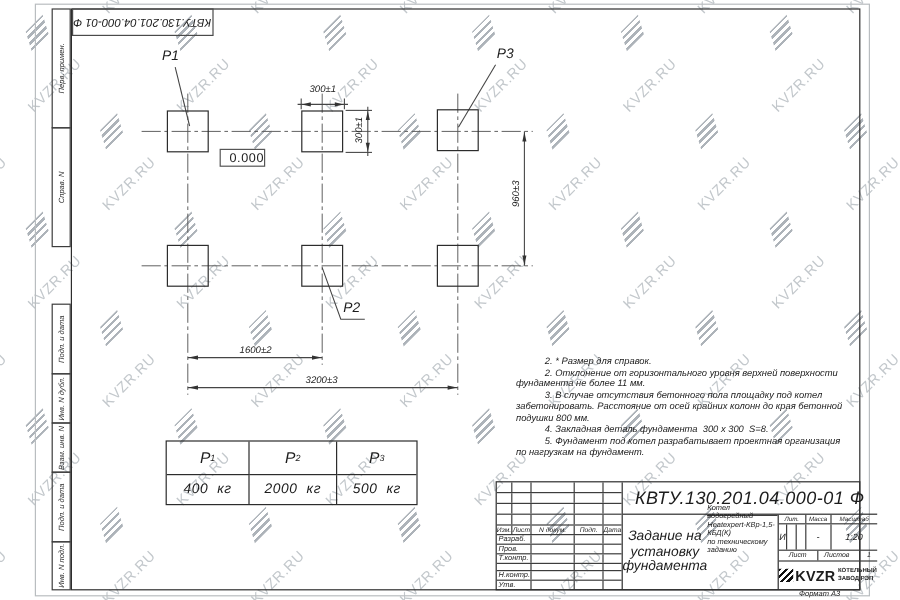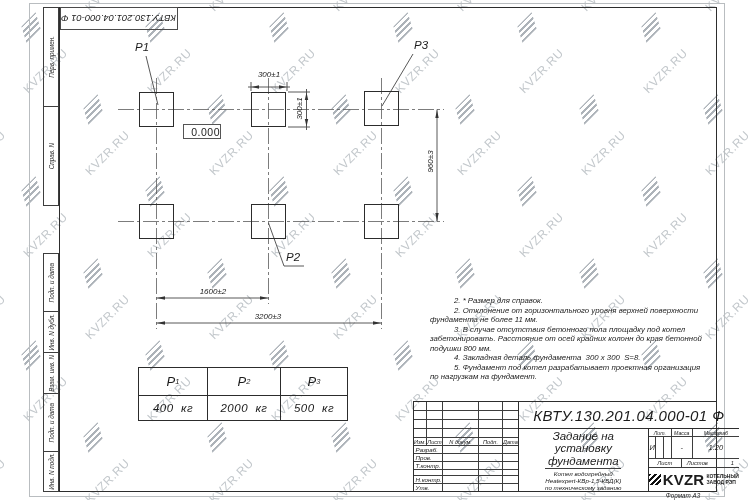--- a/index.html
+++ b/index.html
@@ -80,42 +80,42 @@
   .tb-rrow{flex:1;border-bottom:1px solid #3d3d3d;display:flex;font-size:6.2px;align-items:center;}
   .tb-rrow:last-child{border-bottom:none;}
   .rl{width:29px;border-right:1px solid #3d3d3d;height:100%;display:flex;align-items:center;padding-left:1.5px;}
   .rd{width:36px;border-right:1px solid #3d3d3d;height:100%;}
   .rp{width:24px;border-right:1px solid #3d3d3d;height:100%;}
   .rdt{flex:1;height:100%;}
   .tb-right{flex:1;display:flex;flex-direction:column;}
   .tb-desig{height:27px;border-bottom:1.4px solid #2d2d2d;display:flex;align-items:center;
             justify-content:center;font-size:15px;letter-spacing:.4px;white-space:nowrap;}
   .tb-main{flex:1;display:flex;}
-  .tb-name{width:130px;border-right:1.4px solid #2d2d2d;display:flex;flex-direction:column;align-items:center;}
+  .tb-name{width:130px;border-right:1.4px solid #2d2d2d;display:flex;flex-direction:row;}
   .tb-name-top{flex:1;display:flex;flex-direction:column;align-items:center;justify-content:center;
                font-size:11.5px;line-height:12.5px;}
   .tb-name-bot{height:23px;border-top:1px solid #3d3d3d;display:flex;flex-direction:column;
                align-items:center;justify-content:center;font-size:6.2px;line-height:7px;}
   .tb-props{flex:1;display:flex;flex-direction:column;}
   .tb-ph{height:8px;display:flex;border-bottom:1px solid #3d3d3d;font-size:5.2px;}
   .tb-ph div{display:flex;align-items:center;justify-content:center;}
   .ph1{width:23px;border-right:1px solid #3d3d3d;} .ph2{width:21px;border-right:1px solid #3d3d3d;} .ph3{flex:1;}
   .tb-pv{height:22px;display:flex;border-bottom:1px solid #3d3d3d;font-size:7.5px;}
   .pv-lit{width:23px;border-right:1px solid #3d3d3d;display:flex;}
   .lit-c{flex:1;border-right:1px solid #3d3d3d;display:flex;align-items:center;justify-content:center;}
   .lit-c:last-child{border-right:none;}
   .pv-mass{width:21px;border-right:1px solid #3d3d3d;display:flex;align-items:center;justify-content:center;}
   .pv-scale{flex:1;display:flex;align-items:center;justify-content:center;}
   .tb-sh{height:9px;display:flex;border-bottom:1px solid #3d3d3d;font-size:5.8px;align-items:center;}
   .sh-list{width:33px;border-right:1px solid #3d3d3d;height:100%;display:flex;align-items:center;justify-content:center;}
   .sh-listov{flex:1;display:flex;justify-content:space-between;padding:0 5px;}
   .tb-logo{flex:1;display:flex;align-items:center;justify-content:center;gap:2px;font-style:normal;}
   .logo-icon{width:12px;height:11px;
              background:repeating-linear-gradient(135deg,#101010 0 2px,rgba(0,0,0,0) 2px 4px);}
-  .logo-name{font-weight:bold;font-size:15px;letter-spacing:.2px;}
+  .logo-name{font-weight:bold;font-size:12px;letter-spacing:.2px;}
   .logo-sub{font-size:5px;line-height:5.5px;font-weight:bold;}
   .fmt{position:absolute;left:616px;top:492px;width:134px;text-align:center;
        font-size:6.3px;font-style:italic;z-index:4;}
 </style>
 </head>
 <body>
 
 <div class="page">
 
   <div class="wm-layer">

